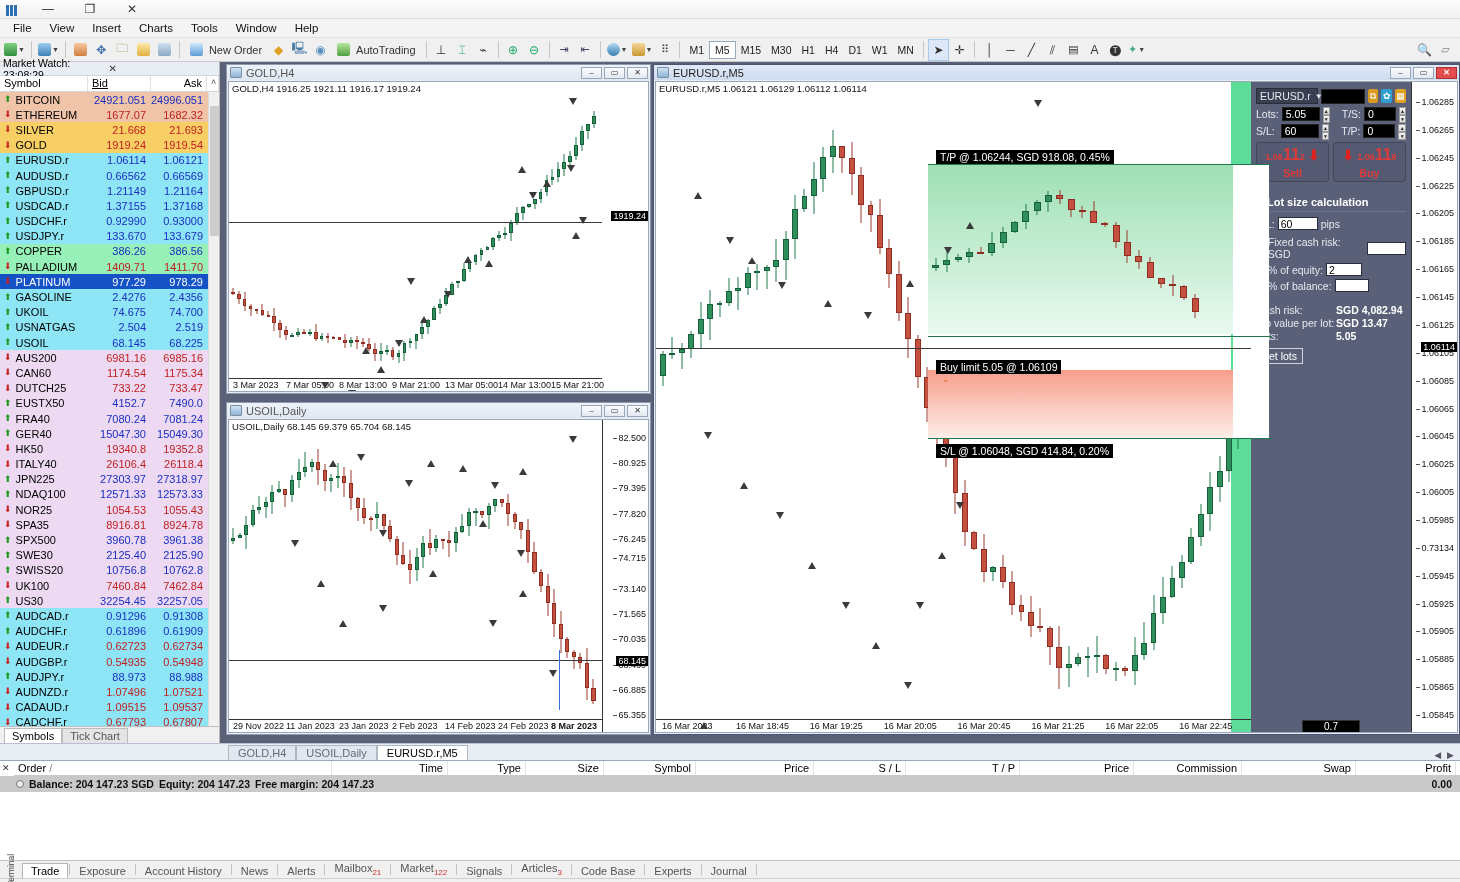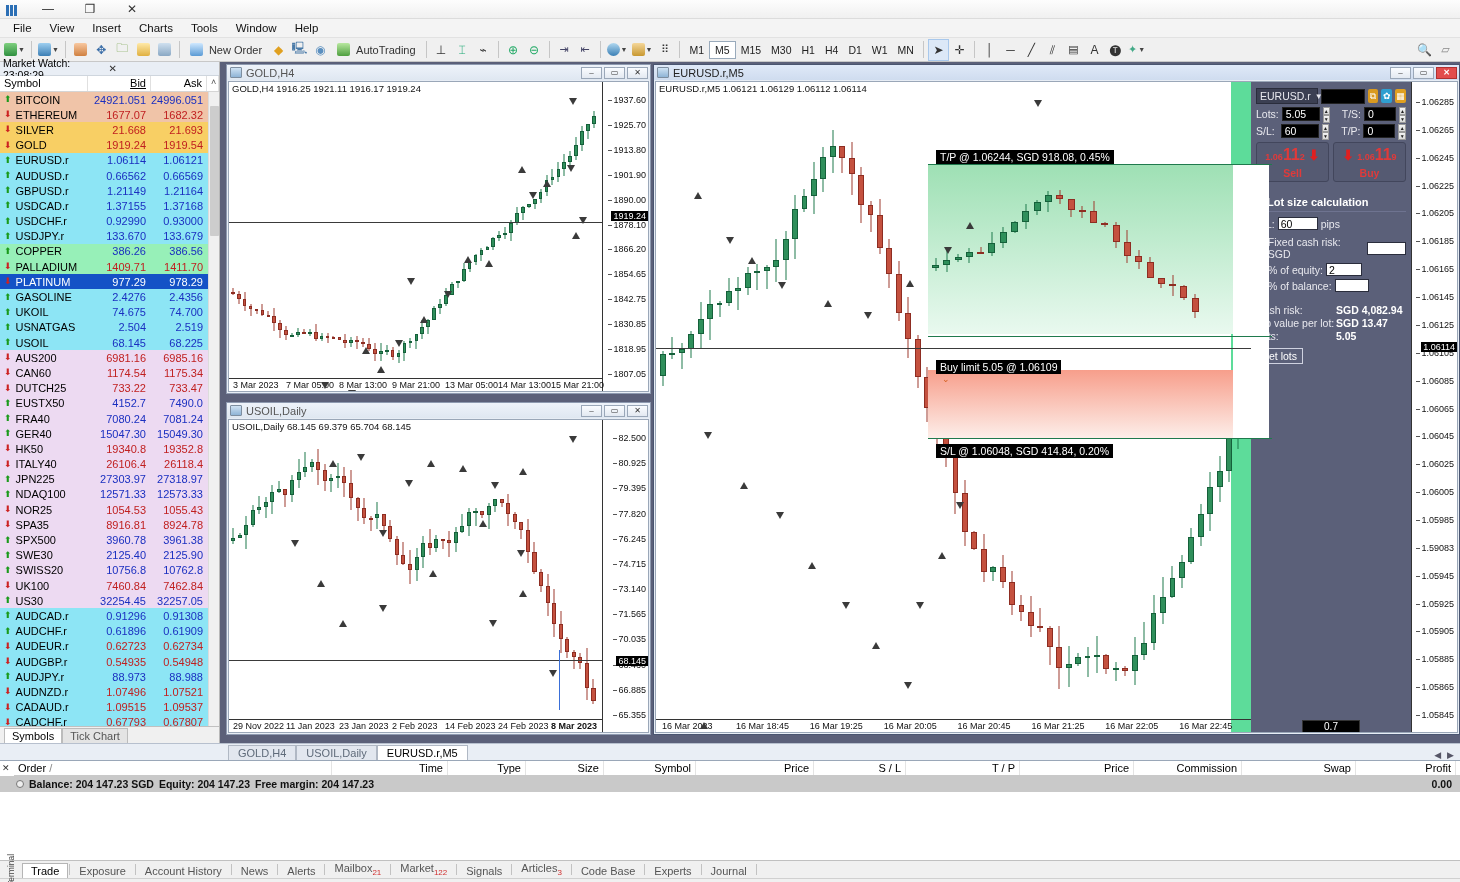--- a/index.html
+++ b/index.html
@@ -54,21 +54,21 @@
 
   
   .mw { width: 220px; background: #f4f4f4; border-right: 1px solid #b8b8b8; display:flex; flex-direction:column;}
   .mw-title { height: 14px; background:#e9eef5; font-size:10.5px; padding:1px 3px;
               display:flex; align-items:center; border-bottom:1px solid #cfd6de;}
   .mw-title span { flex:1; }
   .mw-close { font-size:10px; color:#333; padding-right:2px;}
   .mw-head { display:flex; height:16px; background:#fff; border-bottom:1px solid #d5d5d5; font-size:11px;}
   .mw-head div { padding:1px 4px; border-right:1px solid #e0e0e0;}
   .mw-head .c0 { width:88px;}
-  .mw-head .c1 { width:63px; text-align:right;text-decoration:underline;}
+  .mw-head .c1 { width:63px; text-align:left;text-decoration:underline;}
   .mw-head .c2 { width:56px; text-align:right;}
   .mw-head .c3 { width:12px; text-align:center; color:#555; font-size:9px;}
   .mw-body { flex:1; overflow:hidden; position:relative;}
   .mwrow { display:flex; height:15.2px; align-items:center; font-size:11px;}
   .mwrow .sym { width:88px; padding-left:4px; display:flex; align-items:center; gap:4px; color:#000;}
   .mwrow .bid { width:63px; text-align:right; padding-right:5px;}
   .mwrow .ask { width:56px; text-align:right; padding-right:4px;}
   .mwrow.sel { background:#1452c6 !important; }
   .mwrow.sel .sym, .mwrow.sel .bid, .mwrow.sel .ask { color:#fff !important;}
   .ar { font-size:9px; line-height:9px; }
@@ -978,34 +978,20 @@
               <div class="body" style="top:5.218245360222994px;height:13.29521890608217px"></div>
             </div>
             <div class="cndl up" style="left: 357.161px; width: 3.67px; top: 41.889px; height: 15.4553px;">
               <div class="wick" style="top:0;height:100%"></div>
               <div class="body" style="top:0.6198713409278866px;height:6.843841778496653px"></div>
             </div>
             <div class="cndl up" style="left: 363.081px; width: 3.67px; top: 28.96px; height: 16.7646px;">
               <div class="wick" style="top:0;height:100%"></div>
               <div class="body" style="top:5.359187642274833px;height:8.189721334135726px"></div>
             </div>
-            <div class="priceaxis" style="width: 46px;">
-              <div class="pl" style="top: 13px;">1937.60</div>
-              <div class="pl" style="top: 37.9091px;">1925.70</div>
-              <div class="pl" style="top: 62.8182px;">1913.80</div>
-              <div class="pl" style="top: 87.7273px;">1901.90</div>
-              <div class="pl" style="top: 112.636px;">1890.00</div>
-              <div class="pl" style="top: 137.545px;">1878.10</div>
-              <div class="pl" style="top: 162.455px;">1866.20</div>
-              <div class="pl" style="top: 187.364px;">1854.65</div>
-              <div class="pl" style="top: 212.273px;">1842.75</div>
-              <div class="pl" style="top: 237.182px;">1830.85</div>
-              <div class="pl" style="top: 262.091px;">1818.95</div>
-              <div class="pl" style="top: 287px;">1807.05</div>
-            </div>
             <div class="timeaxis" style="right: 46px;">
               <div class="tl" style="left: 4px;">3 Mar 2023</div>
               <div class="tl" style="left: 57px;">7 Mar 05:00</div>
               <div class="tl" style="left: 110px;">8 Mar 13:00</div>
               <div class="tl" style="left: 163px;">9 Mar 21:00</div>
               <div class="tl" style="left: 216px;">13 Mar 05:00</div>
               <div class="tl" style="left: 269px;">14 Mar 13:00</div>
               <div class="tl" style="left: 322px;">15 Mar 21:00</div>
             </div>
             <div class="hline" style="top: 140px; right: 46px;"></div>
@@ -1265,21 +1251,21 @@
             <div class="cndl dnc" style="left: 362.446px; width: 4.06321px; top: 258.643px; height: 25.2775px;">
               <div class="wick" style="top:0;height:100%"></div>
               <div class="body" style="top:9.542455161874159px;height:12.692461770802197px"></div>
             </div>
             <div class="priceaxis" style="width: 46px;">
               <div class="pl" style="top: 13px;">82.500</div>
               <div class="pl" style="top: 38.1818px;">80.925</div>
               <div class="pl" style="top: 63.3636px;">79.395</div>
               <div class="pl" style="top: 88.5455px;">77.820</div>
               <div class="pl" style="top: 113.727px;">76.245</div>
-              <div class="pl" style="top: 139px; text-align: center;">74.715</div>
+              <div class="pl" style="top: 133px; text-align: center;">74.715</div>
               <div class="pl" style="top: 164.091px;">73.140</div>
               <div class="pl" style="top: 189.273px;">71.565</div>
               <div class="pl" style="top: 214.455px;">70.035</div>
               <div class="pl" style="top: 239.636px;">68.460</div>
               <div class="pl" style="top: 264.818px;">66.885</div>
               <div class="pl" style="top: 290px;">65.355</div>
             </div>
             <div class="timeaxis" style="right: 46px;">
               <div class="tl" style="left: 4px;">29 Nov 2022</div>
               <div class="tl" style="left: 57px;">11 Jan 2023</div>
@@ -1443,21 +1429,21 @@
               <div class="pl" style="top: 182.182px;">1.06165</div>
               <div class="pl" style="top: 210.045px;">1.06145</div>
               <div class="pl" style="top: 237.909px;">1.06125</div>
               <div class="pl" style="top: 265.773px;">1.06105</div>
               <div class="pl" style="top: 293.636px;">1.06085</div>
               <div class="pl" style="top: 321.5px;">1.06065</div>
               <div class="pl" style="top: 349.364px;">1.06045</div>
               <div class="pl" style="top: 377.227px;">1.06025</div>
               <div class="pl" style="top: 405.091px;">1.06005</div>
               <div class="pl" style="top: 432.955px;">1.05985</div>
-              <div class="pl" style="top: 460.818px;">1.59083</div>
+              <div class="pl" style="top: 460.818px;">0.73134</div>
               <div class="pl" style="top: 488.682px;">1.05945</div>
               <div class="pl" style="top: 516.545px;">1.05925</div>
               <div class="pl" style="top: 544.409px;">1.05905</div>
               <div class="pl" style="top: 572.273px;">1.05885</div>
               <div class="pl" style="top: 600.136px;">1.05865</div>
               <div class="pl" style="top: 628px;">1.05845</div>
               <div class="cur-price" style="top: 259.773px; right: 0px;">1.06114</div>
             </div>
         <div class="cndl up" style="left: 4px; width: 5.85px; top: 268.64px; height: 34.9418px;">
               <div class="wick" style="top:0;height:100%"></div>

